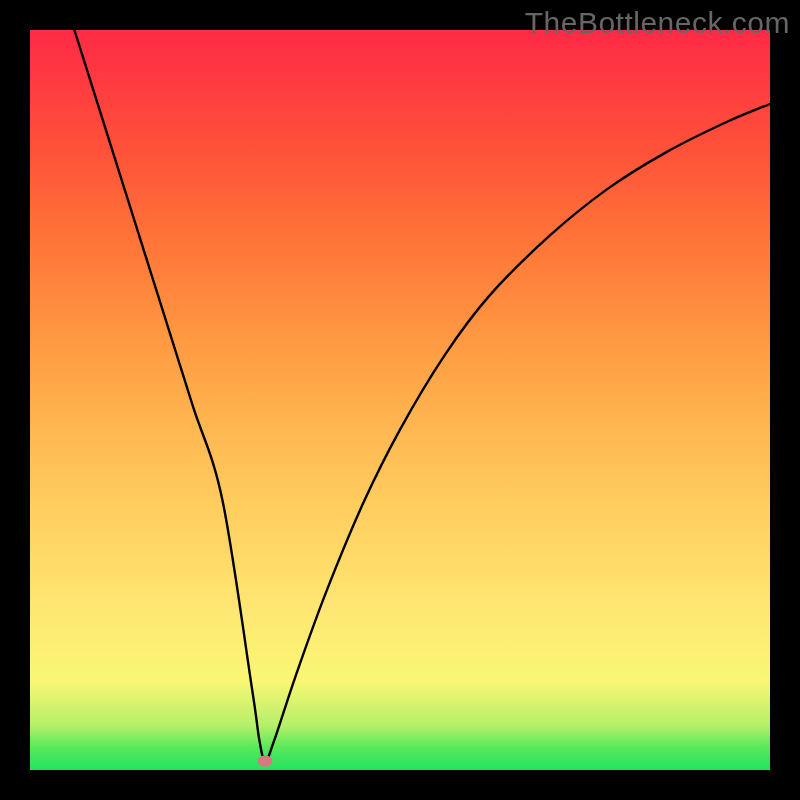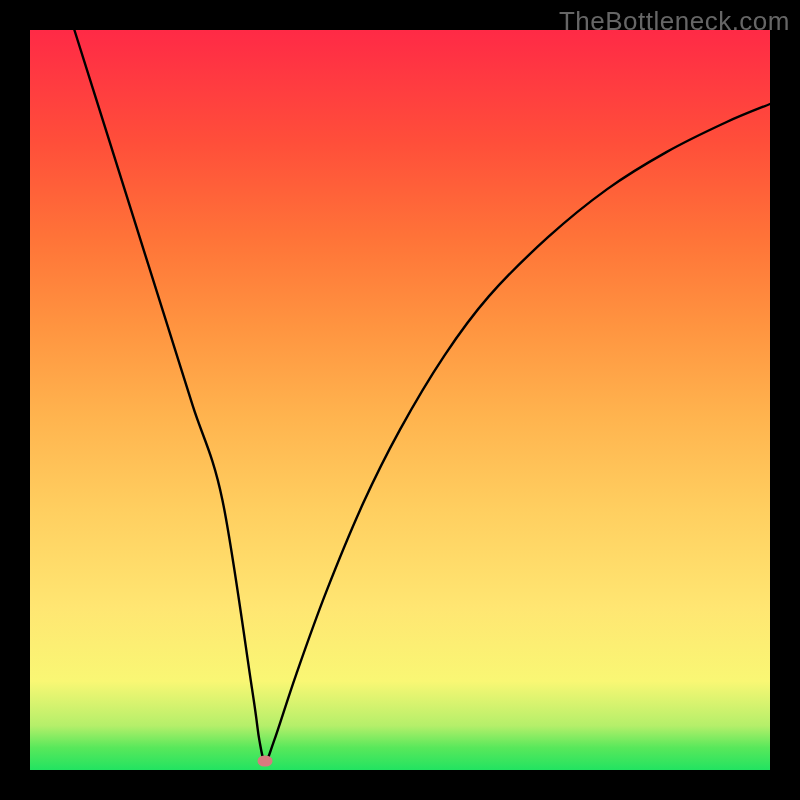--- a/index.html
+++ b/index.html
@@ -34,21 +34,21 @@
       #ff9440 60%,
       #ff7338 72%,
       #ff4e3a 85%,
       #ff2a46 100%);
   }
   .watermark {
     position: absolute;
     top: 6px;
     right: 10px;
     color: #666;
-    font-size: 26px;
+    font-size: 30px;
     font-weight: 500;
     letter-spacing: 0.5px;
     user-select: none;
   }
   svg.curve {
     position: absolute;
     left: 0;
     top: 0;
     width: 740px;
     height: 740px;

